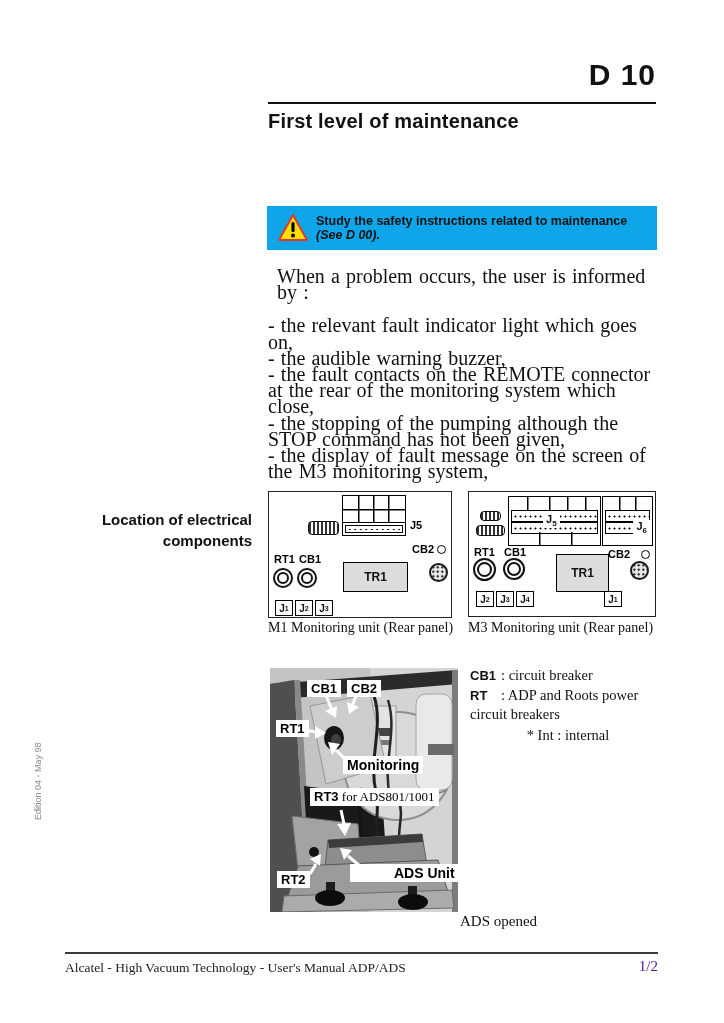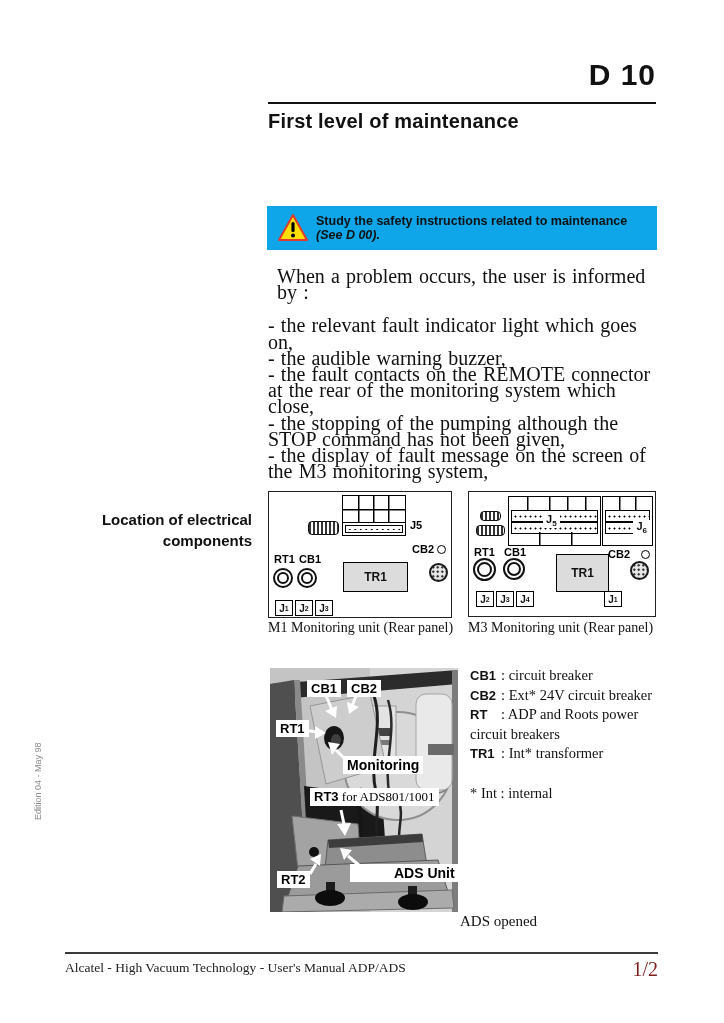--- a/index.html
+++ b/index.html
@@ -59,26 +59,26 @@
   
   .photo{position:absolute;left:270px;top:668px;width:188px;height:244px;}
   .plabel{position:absolute;background:#fff;color:#000;font:bold 13px "Liberation Sans",sans-serif;
           padding:1px 4px;white-space:nowrap;}
   .plabel .note{font:13px "Liberation Serif",serif;font-weight:normal;}
   .photo-cap{position:absolute;left:460px;top:913px;font-size:15px;}
 
   
   .legend{position:absolute;left:470px;top:666px;width:196px;font-size:14.5px;line-height:19.5px;}
   .legend .term{display:inline-block;min-width:31px;font:bold 13px "Liberation Sans",sans-serif;}
-  .legend .foot{margin-top:20px;}
+  .legend .foot{margin-top:1px;text-align:center;}
 
   
   .f-rule{position:absolute;left:65px;top:952px;width:593px;height:1.5px;background:#3a3a3a;}
   .f-text{position:absolute;left:65px;top:960px;font-size:13.5px;color:#222;}
-  .f-page{position:absolute;right:66px;top:958px;font-size:20px;color:#7f1d1d;}
+  .f-page{position:absolute;right:66px;top:958px;font-size:15px;color:#4c1d95;}
 
   .edition{position:absolute;left:33px;top:820px;transform:rotate(-90deg);transform-origin:0 0;
            font:9px "Liberation Sans",sans-serif;color:#8a8a8a;white-space:nowrap;}
 </style>
 </head>
 <body>
 
 <div id="page">
 
   <div class="doc-code">D 10</div>
@@ -244,23 +244,21 @@
     <div class="plabel" style="left:6px;top:52px;">RT1</div>
     <div class="plabel" style="left:73px;top:88px;font-size:14px;">Monitoring</div>
     <div class="plabel" style="left:40px;top:120px;"><span>RT3</span><span class="note"> for ADS801/1001</span></div>
     <div class="plabel" style="left:7px;top:203px;">RT2</div>
     <div class="plabel" style="left:80px;top:196px;font-size:14px;padding-left:44px;">ADS Unit</div>
   </div>
   <div class="photo-cap">ADS opened</div>
 
   <div class="legend">
     <div><span class="term">CB1</span><span>: circuit breaker</span></div>
-    <div><span class="term">CB2</span><span>: Ext* 24V circuit breaker</span></div>
     <div><span class="term">RT</span><span>: ADP and Roots power circuit breakers</span></div>
-    <div><span class="term">TR1</span><span>: Int* transformer</span></div>
     <div class="foot">* Int : internal</div>
   </div>
 
   <div class="f-rule"></div>
   <div class="f-text">Alcatel - High Vacuum Technology - User's Manual ADP/ADS</div>
   <div class="f-page">1/2</div>
 
   <div class="edition">Edition 04 - May 98</div>
 
 </div>

